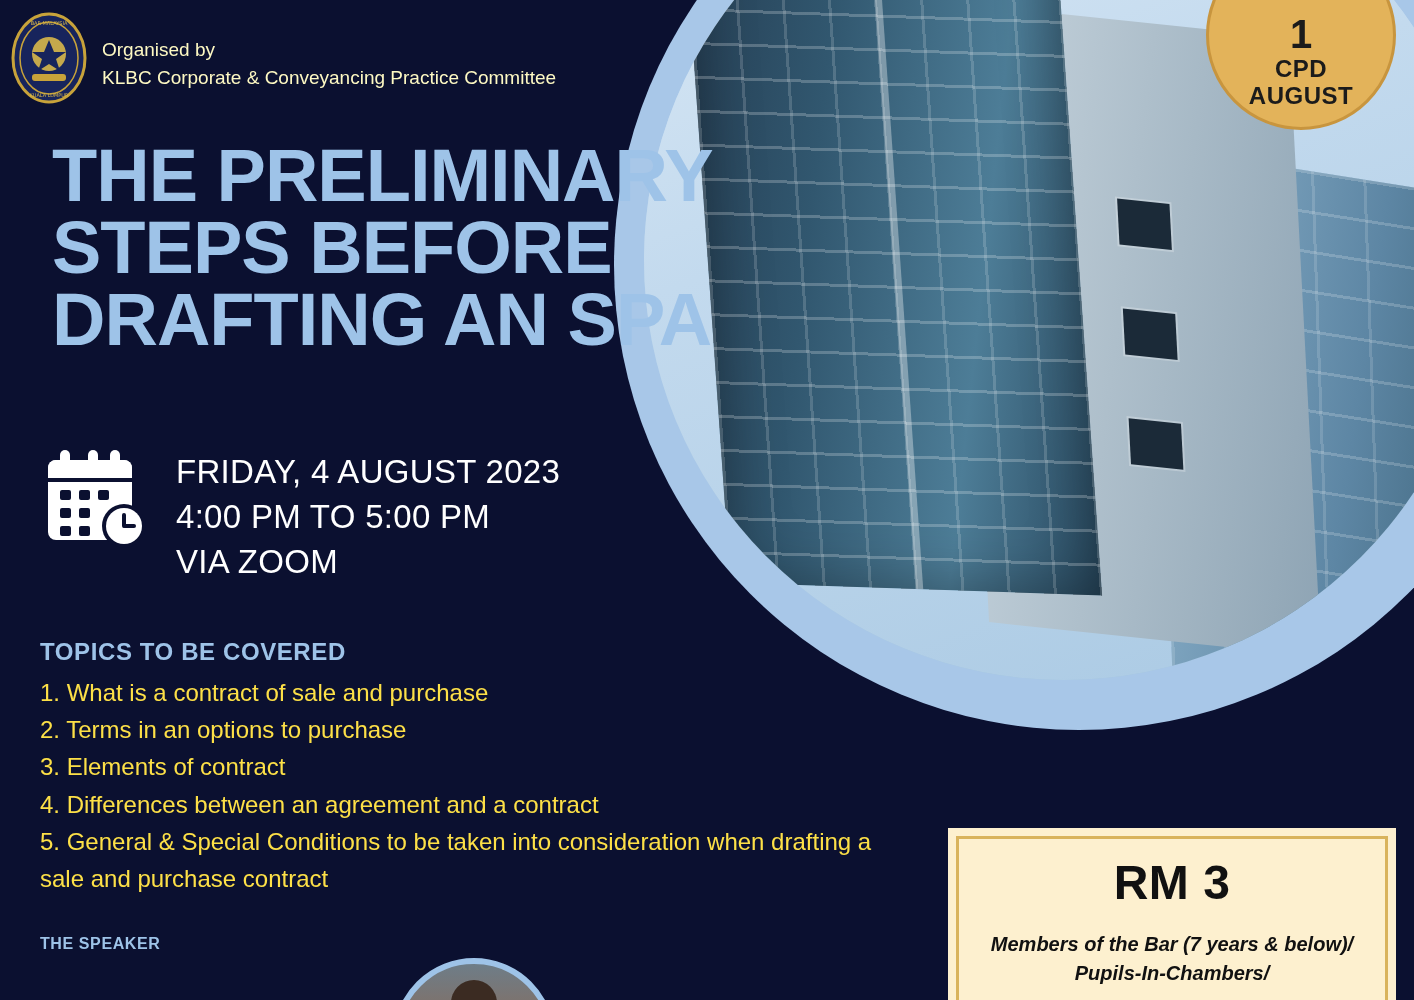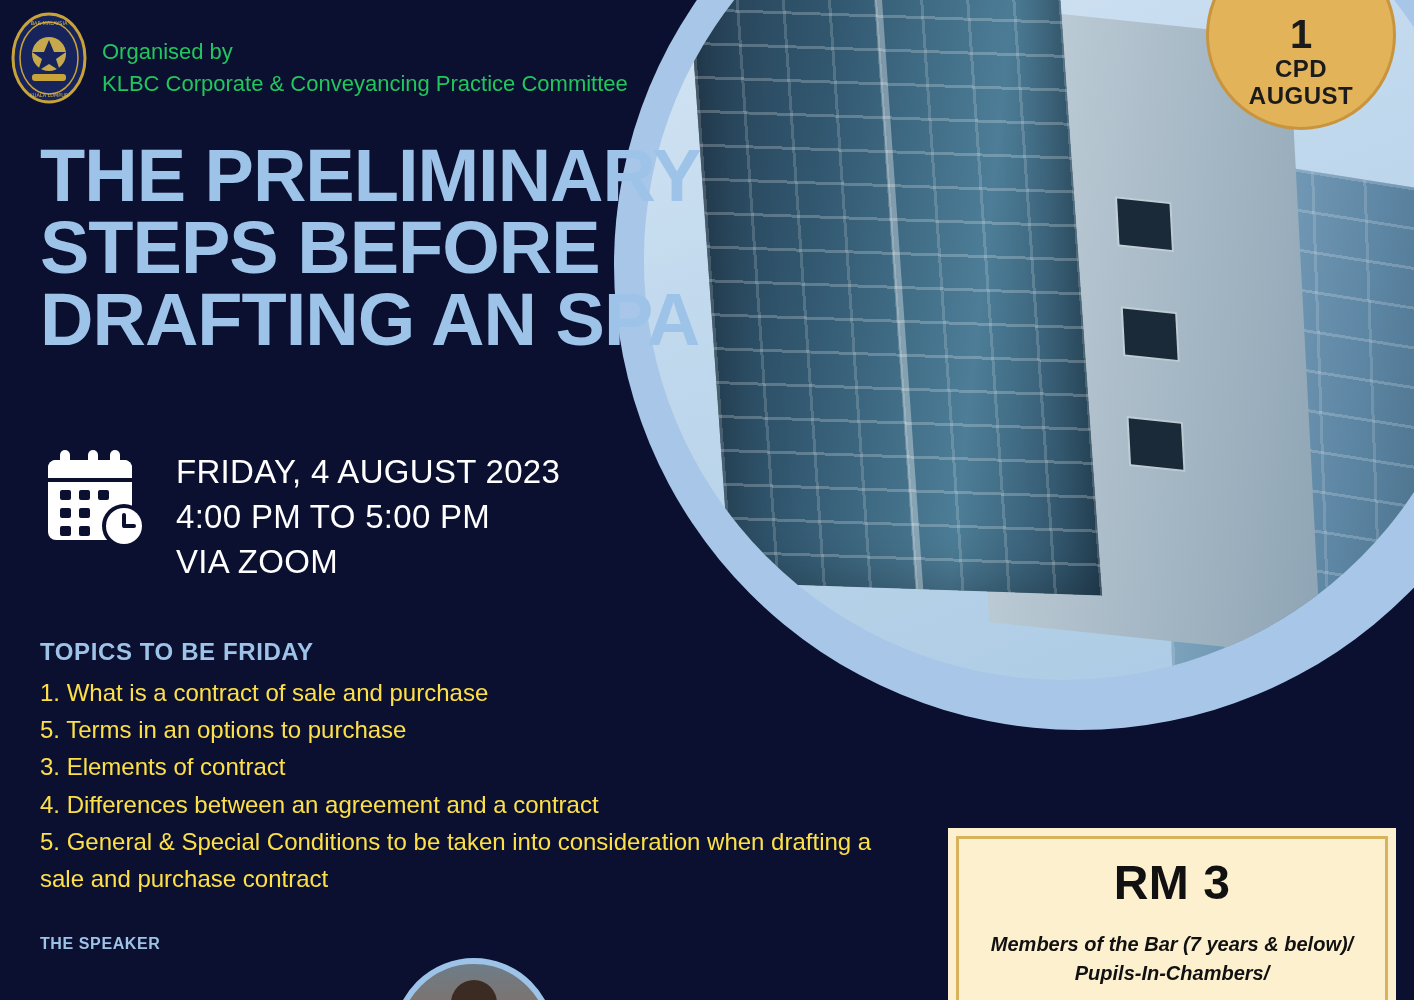--- a/index.html
+++ b/index.html
@@ -154,30 +154,30 @@
     z-index: 6;
   }
   .crest {
     width: 78px;
     height: 92px;
     position: relative;
     flex: none;
   }
   .org-text {
     padding-top: 24px;
-    font-size: 22px;
+    font-size: 19px;
     line-height: 1.45;
-    color: #22c55e;
+    color: #fef9c3;
     font-weight: 400;
   }
 
   
   .title {
     position: absolute;
-    left: 40px;
+    left: 52px;
     top: 140px;
     width: 700px;
     font-size: 74px;
     line-height: 0.97;
     font-weight: bold;
     letter-spacing: -1px;
     color: #9ec3e8;
     z-index: 5;
   }
 
@@ -367,23 +367,23 @@
       </svg>
     </div>
     <div class="date-lines">
       <div>FRIDAY, 4 AUGUST 2023</div>
       <div>4:00 PM TO 5:00 PM</div>
       <div>VIA ZOOM</div>
     </div>
   </div>
 
   <div class="topics">
-    <div class="section-head">TOPICS TO BE FRIDAY</div>
+    <div class="section-head">TOPICS TO BE COVERED</div>
     <div class="topic-item">1. What is a contract of sale and purchase</div>
-    <div class="topic-item">5. Terms in an options to purchase</div>
+    <div class="topic-item">2. Terms in an options to purchase</div>
     <div class="topic-item">3. Elements of contract</div>
     <div class="topic-item">4. Differences between an agreement and a contract</div>
     <div class="topic-item">5. General &amp; Special Conditions to be taken into consideration when drafting a sale and purchase contract</div>
   </div>
 
   <div class="speaker-head">THE SPEAKER</div>
   <div class="speaker-photo">
     <div class="sp-head"></div>
   </div>
 

